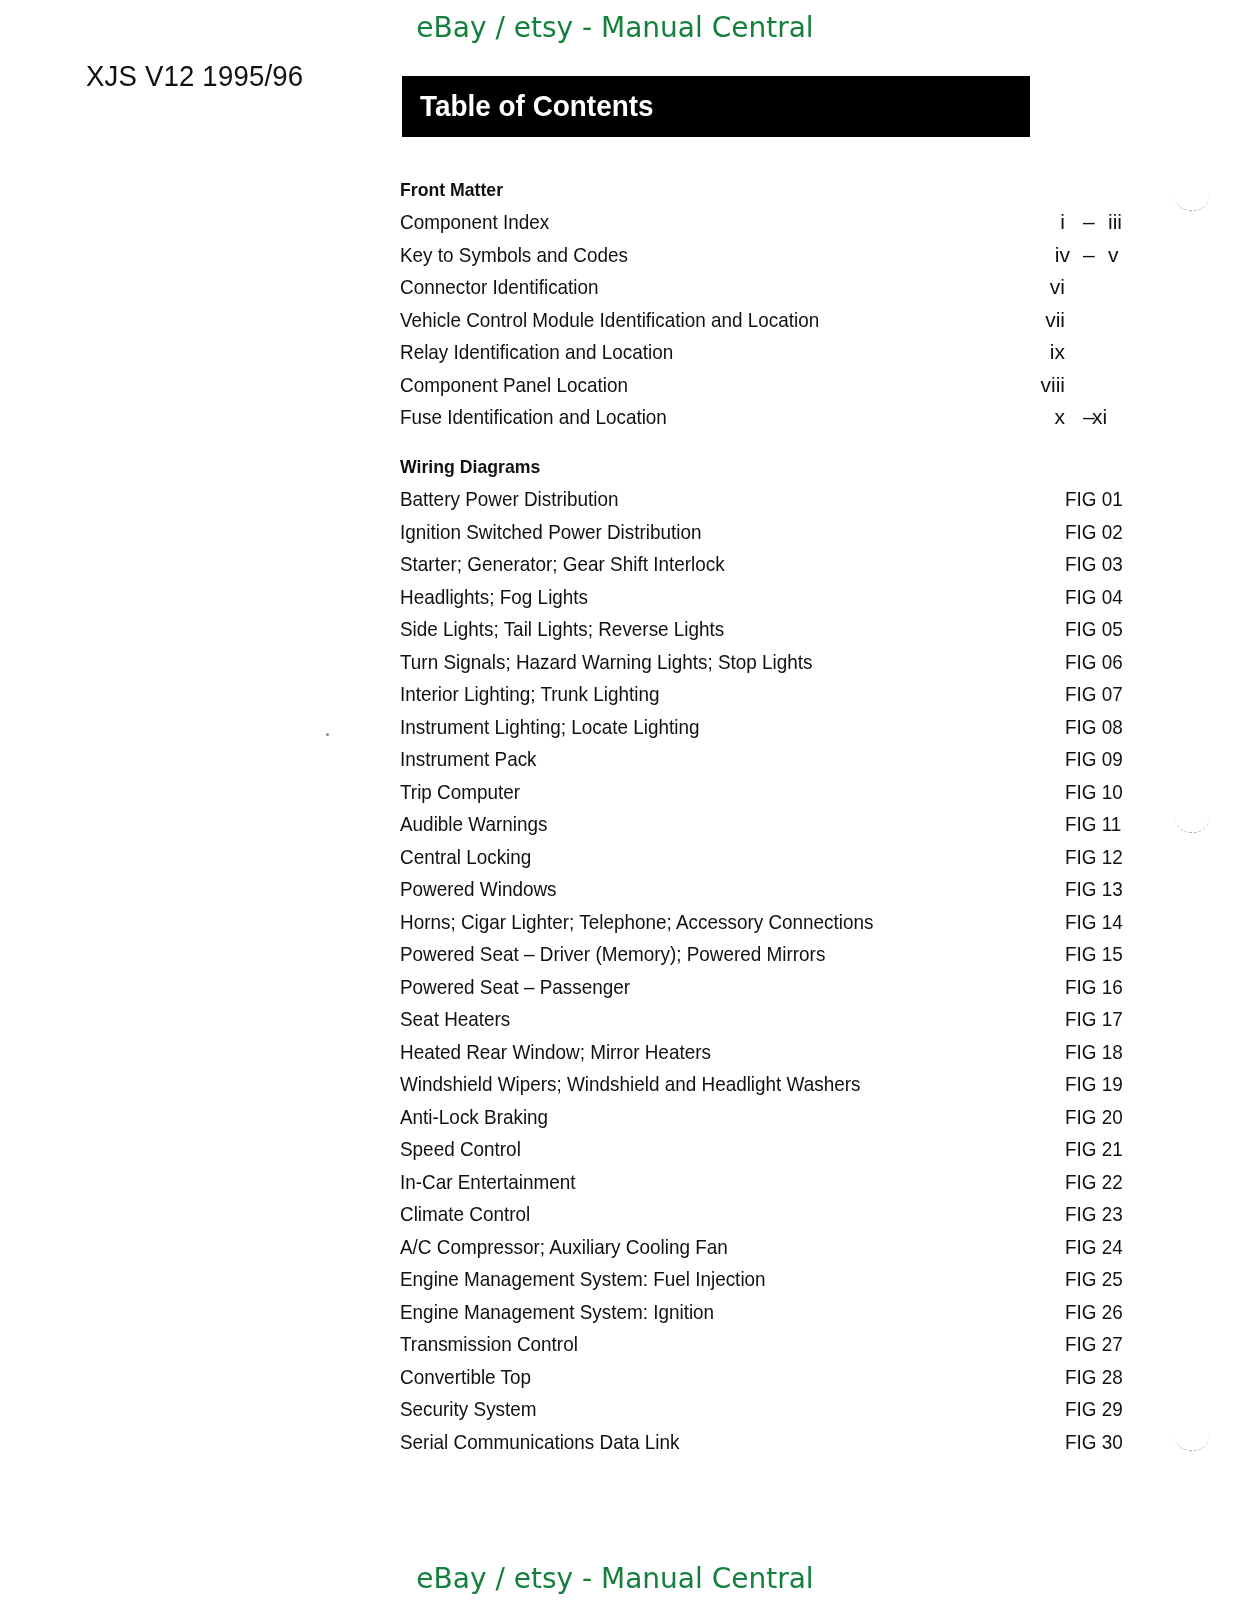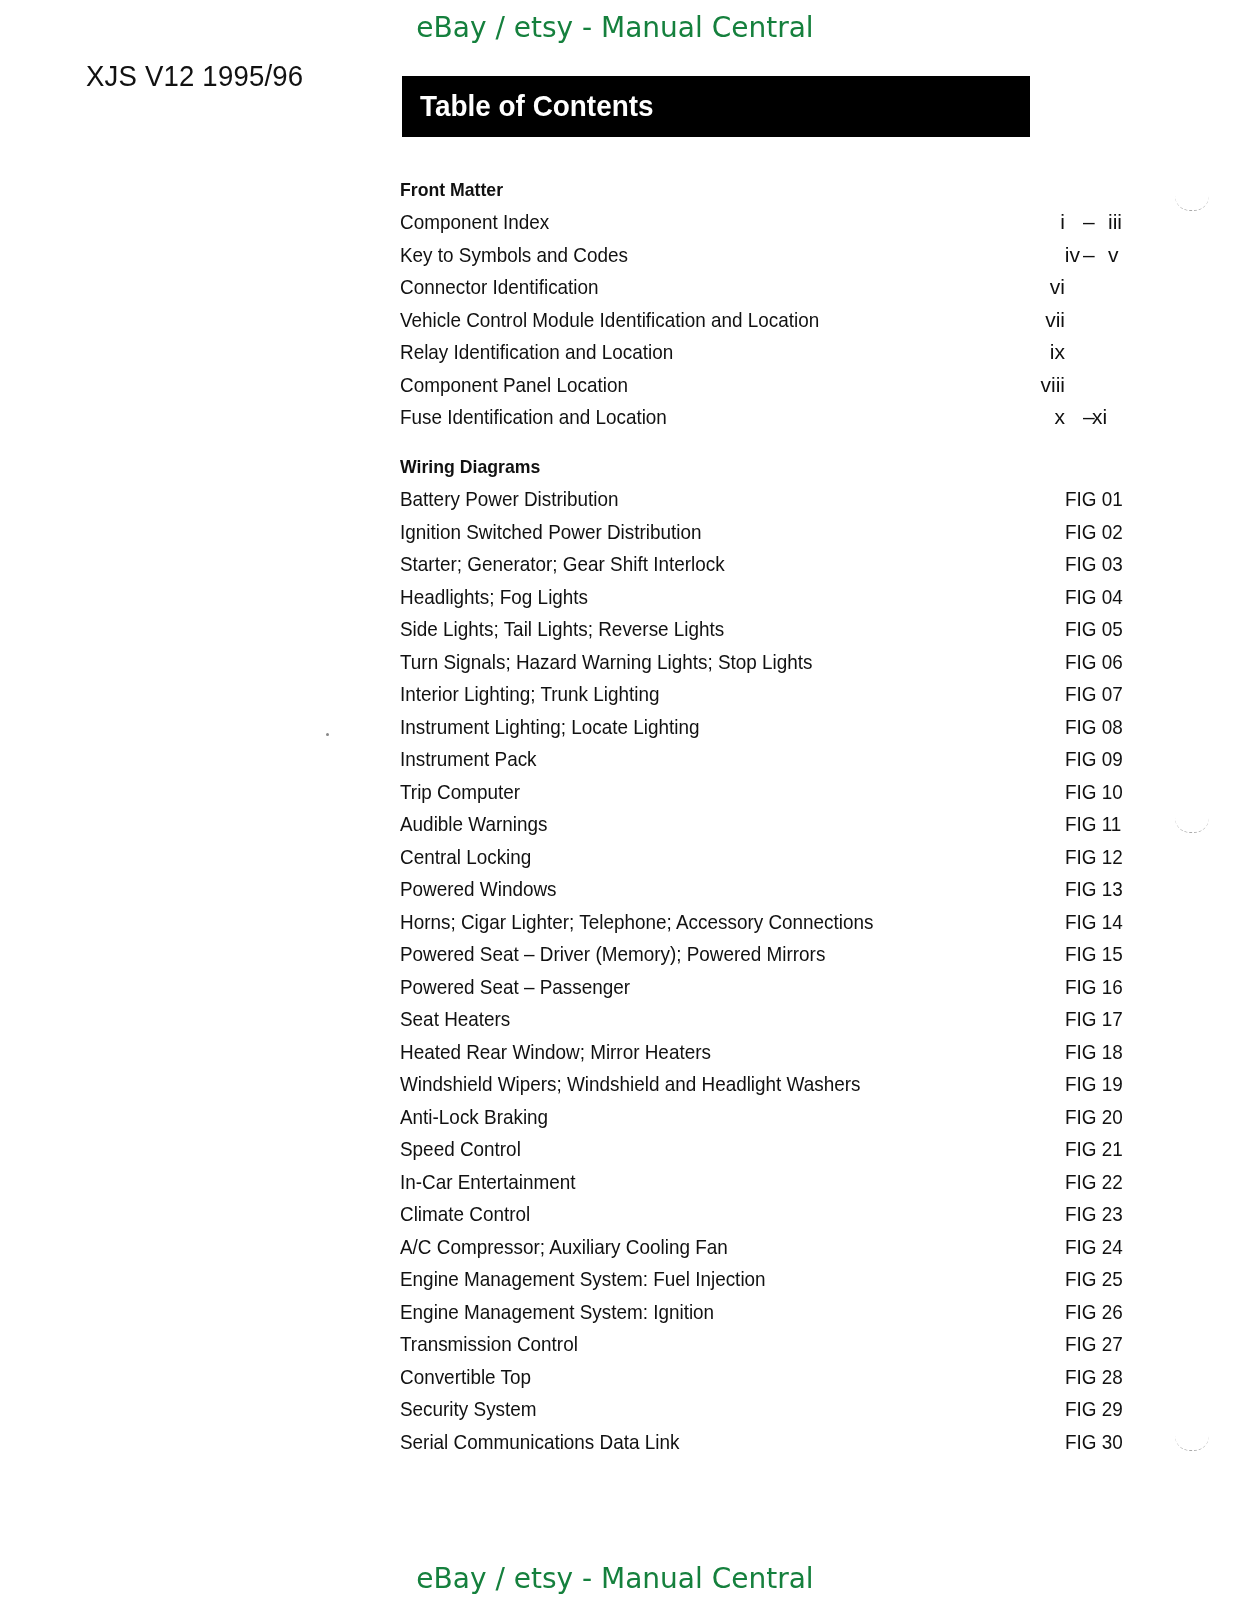--- a/index.html
+++ b/index.html
@@ -34,21 +34,21 @@
   <div class="section-heading">Front Matter</div>
   <div id="fm-rows">
       <div class="row">
         <span class="label">Component Index</span>
         <span class="roman" style="right: 75px;">i</span>
         <span class="roman" style="left: 683px;">–</span>
         <span class="roman" style="left: 708px;">iii</span>
       </div>
       <div class="row">
         <span class="label">Key to Symbols and Codes</span>
-        <span class="roman" style="right: 60px; text-align: right;">iv</span>
+        <span class="roman" style="right: 70px; text-align: right;">iv</span>
         <span class="roman" style="left: 683px;">–</span>
         <span class="roman" style="left: 708px;">v</span>
       </div>
       <div class="row">
         <span class="label">Connector Identification</span>
         <span class="roman" style="right: 75px;">vi</span>
       </div>
       <div class="row">
         <span class="label">Vehicle Control Module Identification and Location</span>
         <span class="roman" style="right: 75px;">vii</span>

